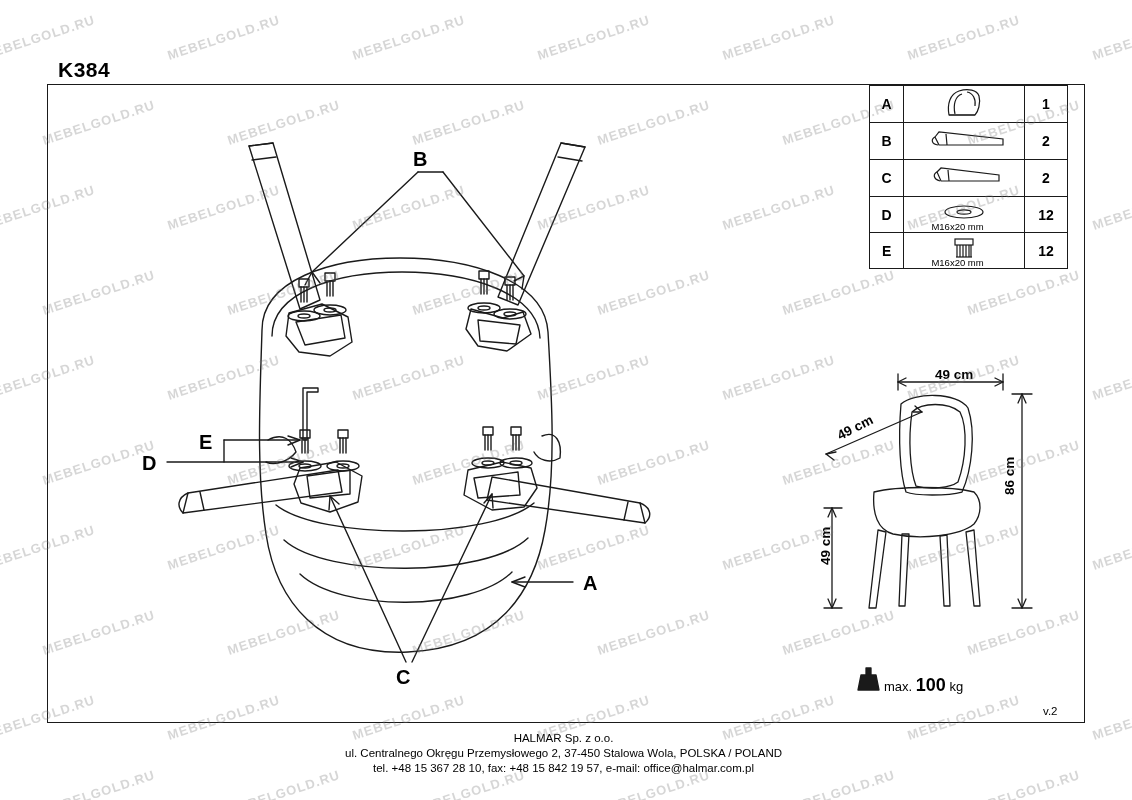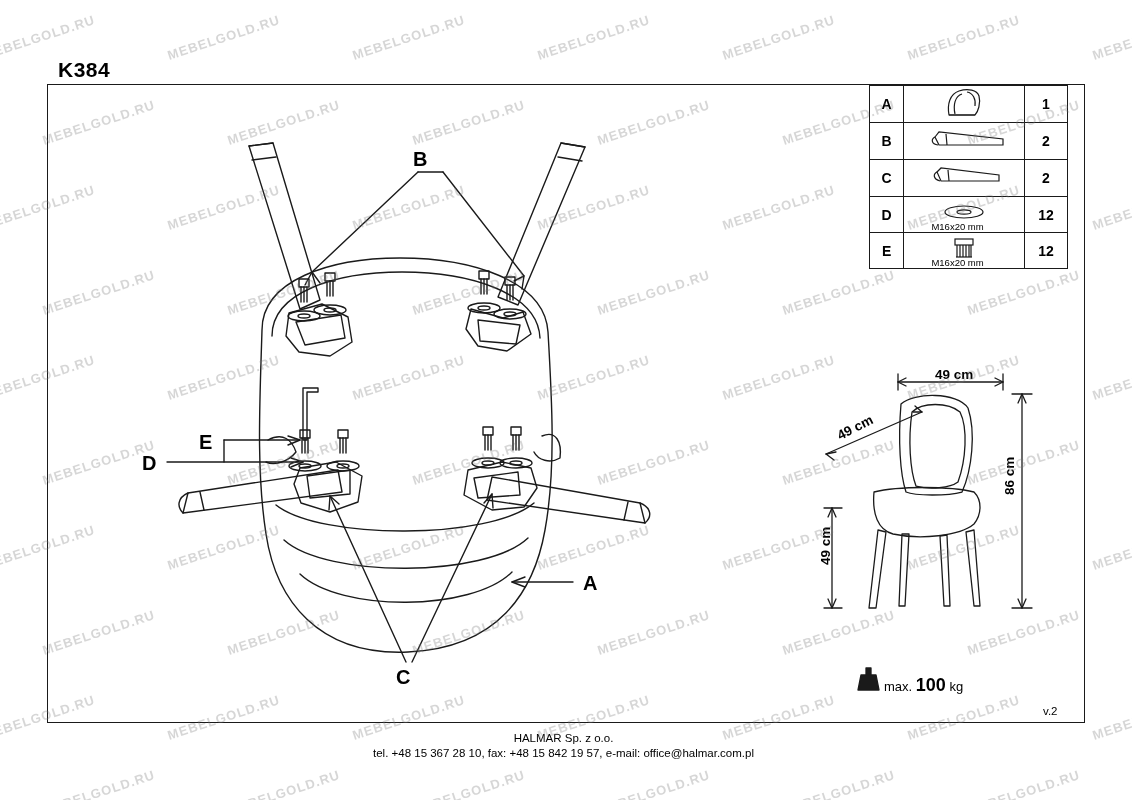--- a/index.html
+++ b/index.html
@@ -426,20 +426,21 @@
   <div class="callout" id="callout-B">B</div>
   <div class="callout" id="callout-E">E</div>
   <div class="callout" id="callout-D">D</div>
   <div class="callout" id="callout-A">A</div>
   <div class="callout" id="callout-C">C</div>
 
   <div id="version">v.2</div>
 
   <div id="footer">
     <div>HALMAR Sp. z o.o.</div>
+    <div>ul. Centralnego Okręgu Przemysłowego 2, 37-450 Stalowa Wola, POLSKA / POLAND</div>
     <div>tel. +48 15 367 28 10, fax: +48 15 842 19 57, e-mail: office@halmar.com.pl</div>
   </div>
 
   <div class="wm-layer" id="watermark-layer">
       <div class="wm" style="left: -20px; top: 30px;">MEBELGOLD.RU</div>
       <div class="wm" style="left: 165px; top: 30px;">MEBELGOLD.RU</div>
       <div class="wm" style="left: 350px; top: 30px;">MEBELGOLD.RU</div>
       <div class="wm" style="left: 535px; top: 30px;">MEBELGOLD.RU</div>
       <div class="wm" style="left: 720px; top: 30px;">MEBELGOLD.RU</div>
       <div class="wm" style="left: 905px; top: 30px;">MEBELGOLD.RU</div>

